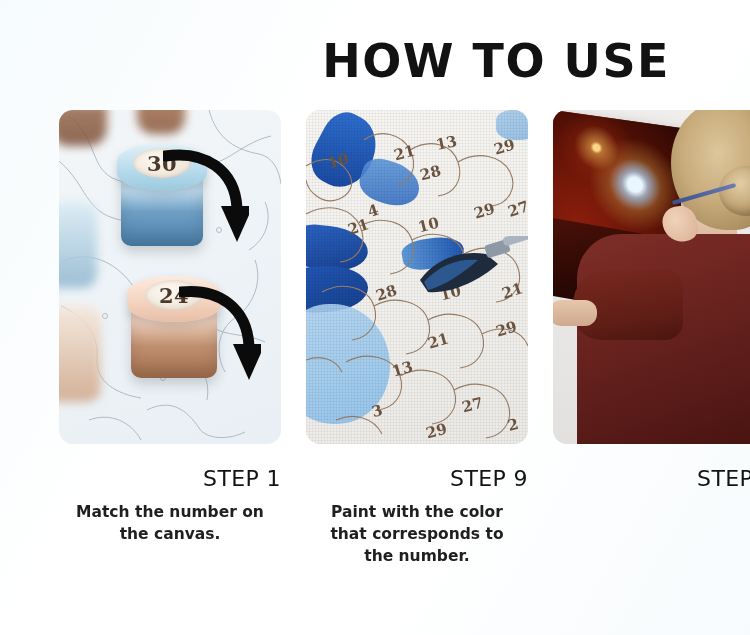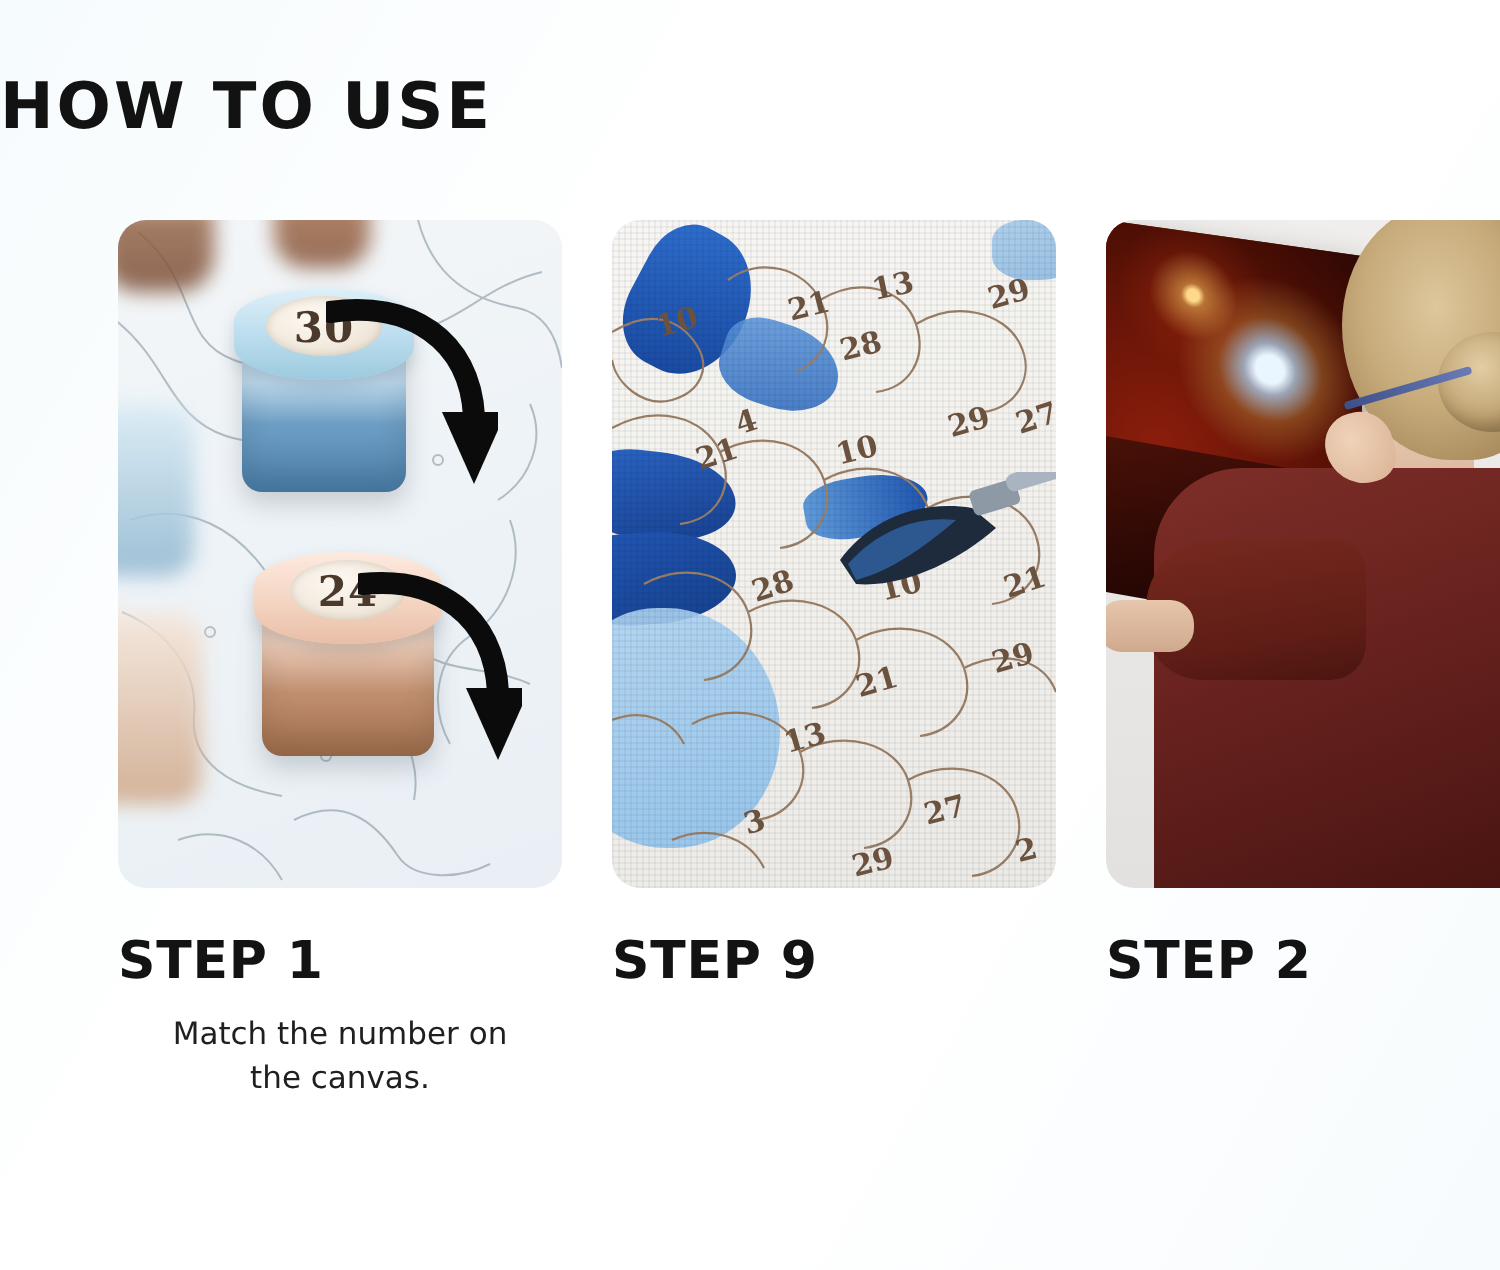--- a/index.html
+++ b/index.html
@@ -12,22 +12,22 @@
   .page {
     position: relative;
     width: 750px; height: 635px;
     background: linear-gradient(120deg, #f6fbfd 0%, #ffffff 35%, #ffffff 65%, #f7fbfd 100%);
   }
 
   
   .title {
     position: absolute;
     top: 34px; left: 0; width: 670px;
-    text-align: left;
-    font-size: 32px;
+    text-align: right;
+    font-size: 46px;
     font-weight: 800;
     letter-spacing: 1.5px;
     color: #121212;
     font-family: "DejaVu Sans", sans-serif;
   }
 
   
   .cards {
     position: absolute;
     top: 110px; left: 17px;
@@ -187,35 +187,36 @@
     transform: rotate(-16deg);
   }
   .wall {
     position: absolute; right: 0; top: 0; width: 40px; height: 334px;
     background: linear-gradient(90deg, rgba(235,234,232,0), #ecebe9 70%);
   }
 
   
   .step-title {
     margin-top: 22px;
-    text-align: left;
-    font-size: 26px;
-    font-weight: 700;
+    text-align: right;
+    font-size: 22px;
+    font-weight: 400;
     color: #131313;
     letter-spacing: .4px;
     font-family: "DejaVu Sans", sans-serif;
   }
   .step-desc {
     margin-top: 10px;
     text-align: center;
     font-size: 15.5px;
     line-height: 1.42;
     color: #1f1f1f;
     font-family: "DejaVu Sans", sans-serif;
     white-space: pre-line;
+    font-weight: bold;
   }
 </style>
 </head>
 <body>
 
 <div class="page">
 
   <div class="title">HOW TO USE</div>
 
   <div class="cards">
@@ -337,20 +338,23 @@
 
         <svg style="position:absolute;left:96px;top:126px;" width="130" height="72" viewBox="0 0 130 72">
           <path d="M18 44 C34 22 60 14 84 18 L96 28 C78 44 50 58 26 56 Z" fill="#1d2b3c"></path>
           <path d="M22 46 C38 28 58 22 76 24 C60 38 42 50 26 54 Z" fill="#2f5f9e" opacity=".85"></path>
           <rect x="82" y="10" width="24" height="13" rx="3" transform="rotate(-17 82 10)" fill="#8e99a6"></rect>
           <rect x="100" y="2" width="34" height="9" rx="4" transform="rotate(-17 100 2)" fill="#aab4c0"></rect>
         </svg>
       </div>
 
       <div class="step-title">STEP 9</div>
+      <div class="step-desc">Paint with the color
+that corresponds to
+the number.</div>
     </div>
 
     <div class="card">
       <div class="photo p3">
         <div class="wall"></div>
         <div class="canvasArt"></div>
         <div class="canvasArt2"></div>
         <div class="neck"></div>
         <div class="hair"></div>
         <div class="bun"></div>

